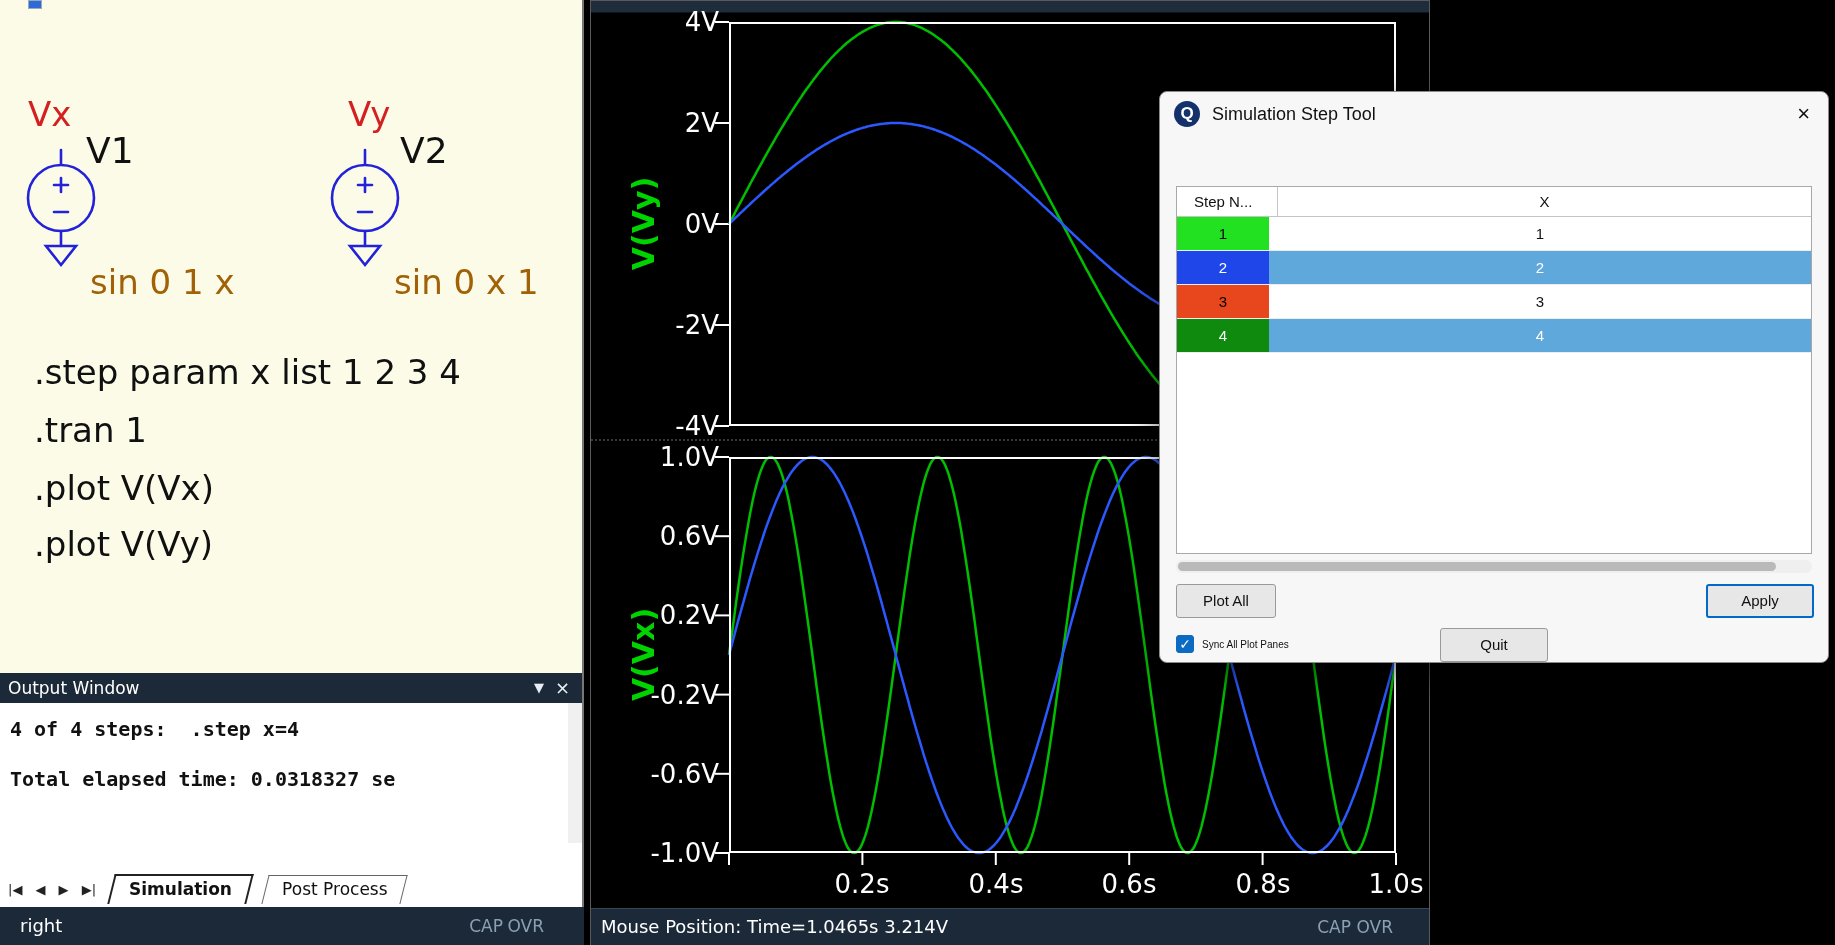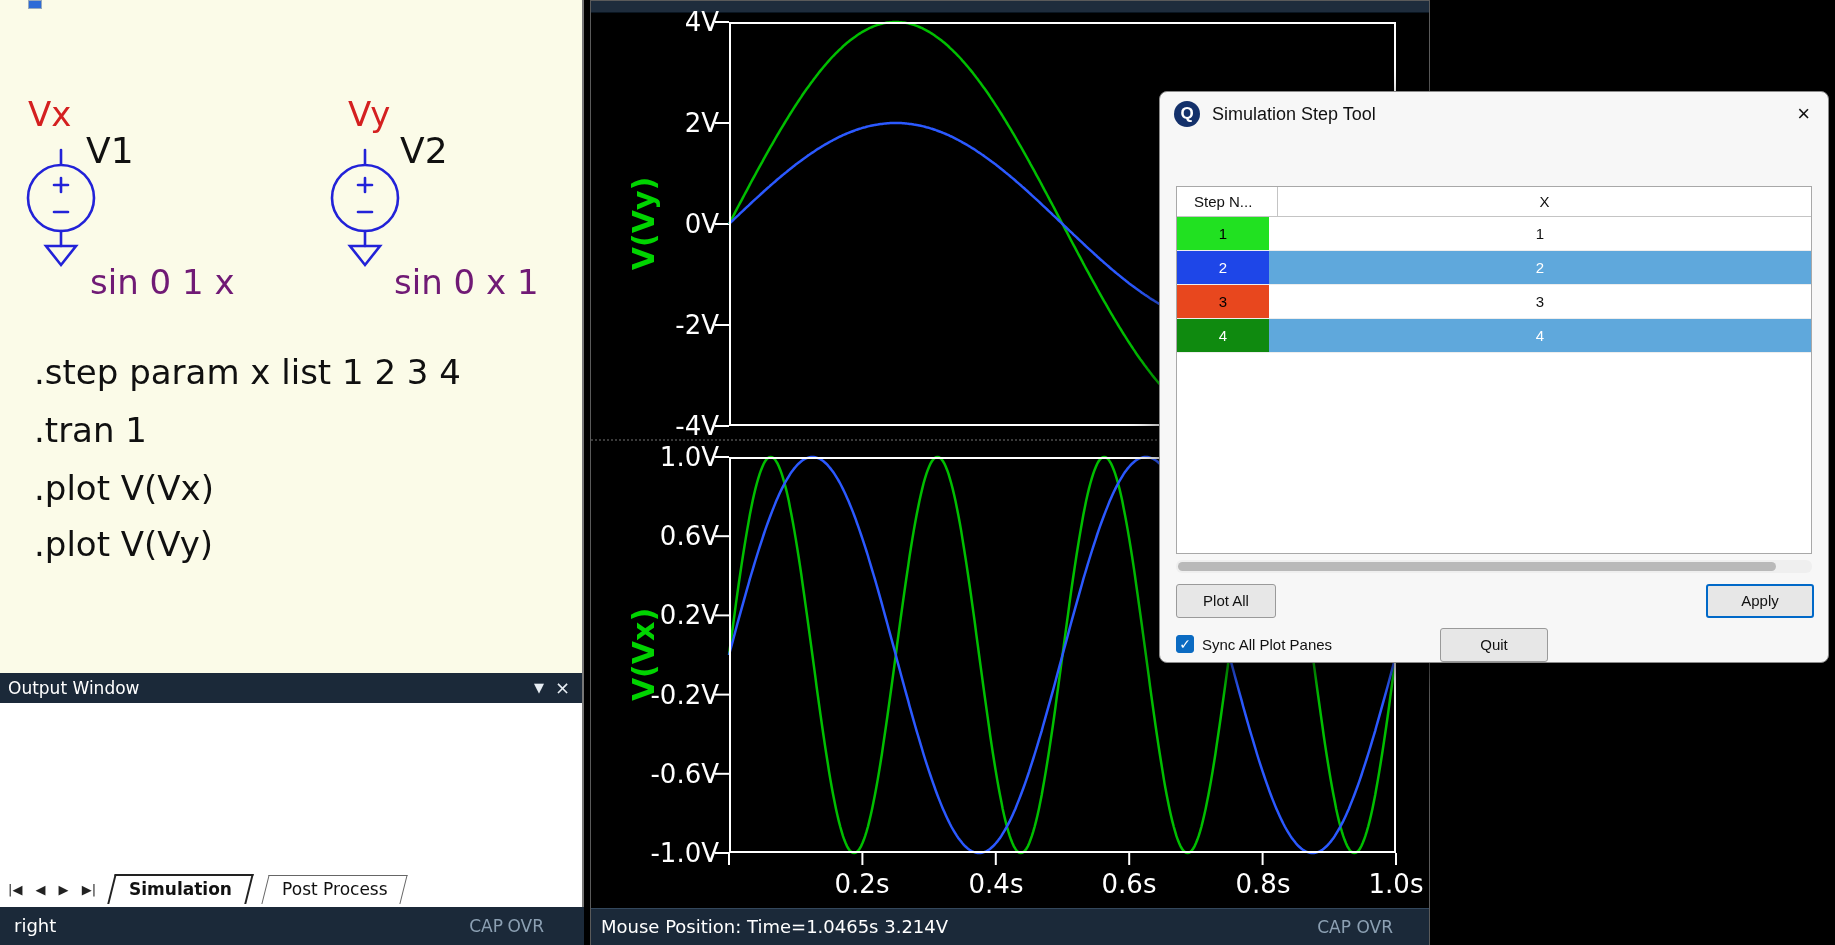--- a/index.html
+++ b/index.html
@@ -13,21 +13,21 @@
   }
 
   
   #schematic-window {
     position:absolute; left:0; top:0; width:584px; height:817px;
     background:#FBFBE8; border-right:2px solid #777;
   }
   .mini-icon { position:absolute; left:28px; top:0; width:14px; height:9px; background:#2E6BD6; border:1px solid #9ab; }
   .net-label { position:absolute; color:#D42020; font-size:34px; }
   .ref-label { position:absolute; color:#101010; font-size:36px; }
-  .src-value { position:absolute; color:#701a75; font-size:34px; white-space:pre; }
+  .src-value { position:absolute; color:#a16207; font-size:34px; white-space:pre; }
   .directive { position:absolute; color:#101010; font-size:34px; white-space:pre; }
   .source-symbol { position:absolute; }
   .source-symbol line, .source-symbol circle, .source-symbol polygon {
     stroke:#2222D8; stroke-width:2.6; fill:none; stroke-linecap:round;
   }
 
   
   #output-window { position:absolute; left:0; top:673px; width:584px; height:234px; background:#fff; border-right:2px solid #777; }
   .ow-title { position:absolute; left:0; top:0; right:0; height:30px; background:#1B2939; color:#fff; font-size:17px; line-height:30px; padding-left:8px; }
   .ow-caret { position:absolute; right:38px; top:0; font-size:13px; color:#E8EEF4; cursor:pointer; }
@@ -38,21 +38,21 @@
   .out-line.second { margin-top:26px; }
   .ow-vscroll { position:absolute; right:0; top:0; width:14px; height:140px; background:#F0F0F0; }
   .ow-tabbar { position:absolute; left:0; top:198px; right:0; height:36px; background:#fff; padding-top:3px; }
   .nav { display:inline-block; font-size:13px; color:#222; margin-left:8px; cursor:pointer; vertical-align:middle; }
   .tab { display:inline-block; margin-left:10px; padding:3px 16px 5px; font-size:17px; background:#fff; border:1px solid #666; border-bottom:none; transform:skewX(-14deg); vertical-align:middle; cursor:pointer; }
   .tab > span { display:inline-block; transform:skewX(14deg); }
   .tab.active { font-weight:bold; border-width:2px; border-color:#222; }
 
   
   #status-left { position:absolute; left:0; top:907px; width:584px; height:38px; background:#1B2939; color:#fff; font-size:18px; line-height:38px; }
-  .st-text { padding-left:14px; }
+  .st-text { padding-left:20px; }
   .st-cap { position:absolute; top:0; color:#8CA0B3; font-size:17px; }
 
   
   #plot-window { position:absolute; left:590px; top:0; width:840px; height:945px; background:#000; border:1px solid #5A5A5A; }
   .pw-titlebar { position:absolute; left:0; top:0; right:0; height:12px; background:#1E2C3C; border-bottom:1px solid #0A1520; }
   .plot-svg { position:absolute; overflow:visible; }
   .ytick { position:absolute; width:82px; text-align:right; color:#fff; font-size:26px; }
   .xtick { position:absolute; width:90px; text-align:center; color:#fff; font-size:26px; }
   .axis-name { position:absolute; width:110px; text-align:center; color:#00D400; font-weight:bold; font-size:30px; transform:rotate(-90deg); }
   .pane-divider { position:absolute; left:0; right:0; top:438px; border-top:2px dotted #3A3A3A; }
@@ -81,21 +81,21 @@
   .cell-step { width:92px; display:flex; align-items:center; justify-content:center; }
   .cell-x { flex:1; display:flex; align-items:center; justify-content:center; }
   .dlg-hscroll { position:absolute; left:16px; right:16px; top:468px; height:13px; background:#EFEFEF; border-radius:6px; }
   .dlg-hthumb { position:absolute; left:2px; top:2px; height:9px; width:94%; background:#B9B9B9; border-radius:5px; }
   .btn { position:absolute; top:492px; height:34px; background:#E7E7E7; border:1px solid #9A9A9A; border-radius:3px; text-align:center; line-height:32px; cursor:pointer; }
   #btn-plotall { left:16px; width:100px; }
   #btn-quit { left:280px; width:108px;margin-top:44px; }
   #btn-apply { left:546px; width:108px; border:2px solid #0169C8; line-height:30px; }
   .cbx-row { position:absolute; left:16px; top:542px; height:20px; display:flex; align-items:center; }
   .cbx { width:18px; height:18px; background:#0B6BC2; border:1px solid #0B6BC2; border-radius:3px; color:#fff; font-size:14px; text-align:center; line-height:17px; cursor:pointer; }
-  .cbx-label { margin-left:8px; font-size:15px; }
+  .cbx-label { margin-left:8px; font-size:10px; }
 </style>
 </head>
 <body>
 
 <div id="schematic-window">
   <div class="mini-icon"></div>
 
   <div class="net-label" style="left:28px;top:94px">Vx</div>
   <div class="ref-label" style="left:86px;top:130px">V1</div>
   <svg class="source-symbol" style="left:16px;top:148px" width="90" height="128">
@@ -126,20 +126,26 @@
   <div class="directive" style="left:34px;top:410px">.tran 1</div>
   <div class="directive" style="left:34px;top:468px">.plot V(Vx)</div>
   <div class="directive" style="left:34px;top:524px">.plot V(Vy)</div>
 </div>
 
 <div id="output-window">
   <div class="ow-title">
     <span>Output Window</span>
     <span class="ow-caret">▼</span>
     <span class="ow-close">×</span>
+  </div>
+  <div class="ow-content">
+    <div class="out-line first">4 of 4 steps:  .step x=4</div>
+    <div class="out-line second">Total elapsed time: 0.0318327 se</div>
+    <div class="ow-vscroll"></div>
+
   </div>
   <div class="ow-tabbar">
     <span class="nav">|◀</span>
     <span class="nav">◀</span>
     <span class="nav">▶</span>
     <span class="nav">▶|</span>
     <span class="tab active"><span>Simulation</span></span>
     <span class="tab"><span>Post Process</span></span>
   </div>
 </div>

